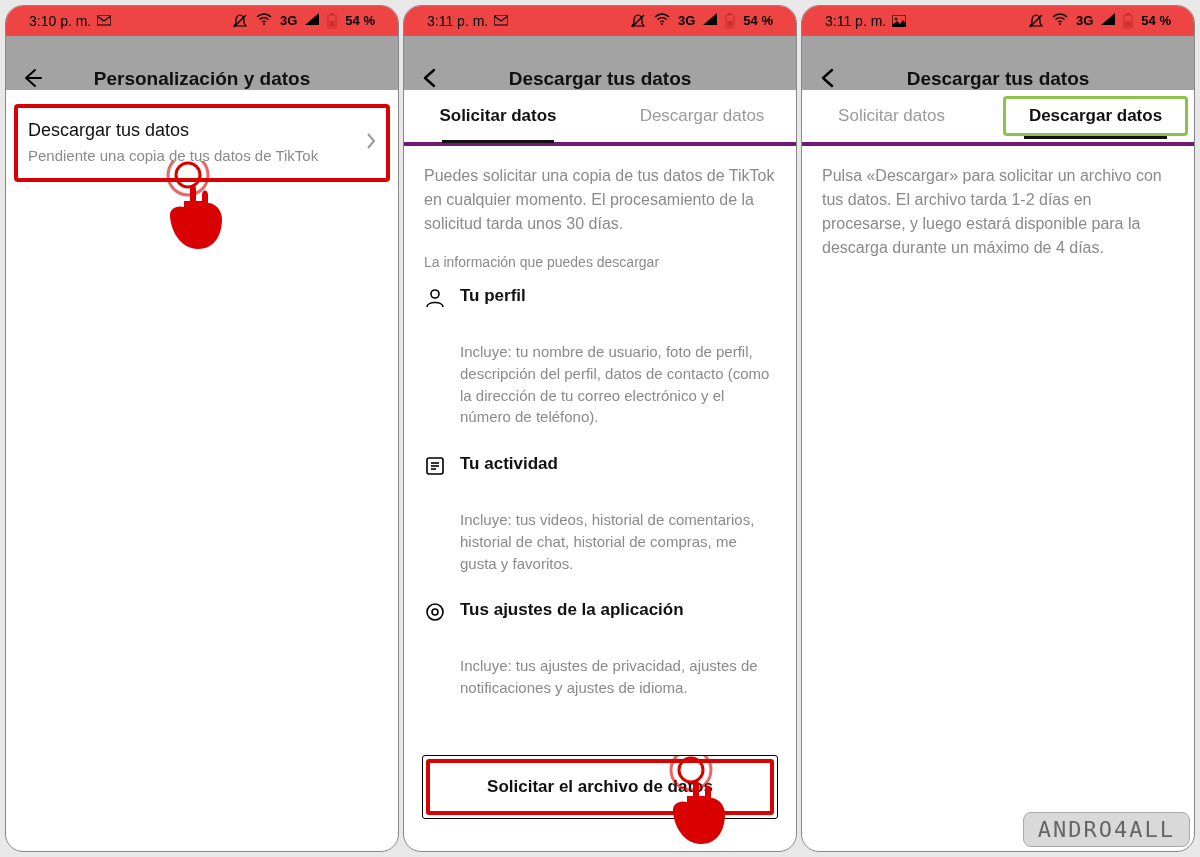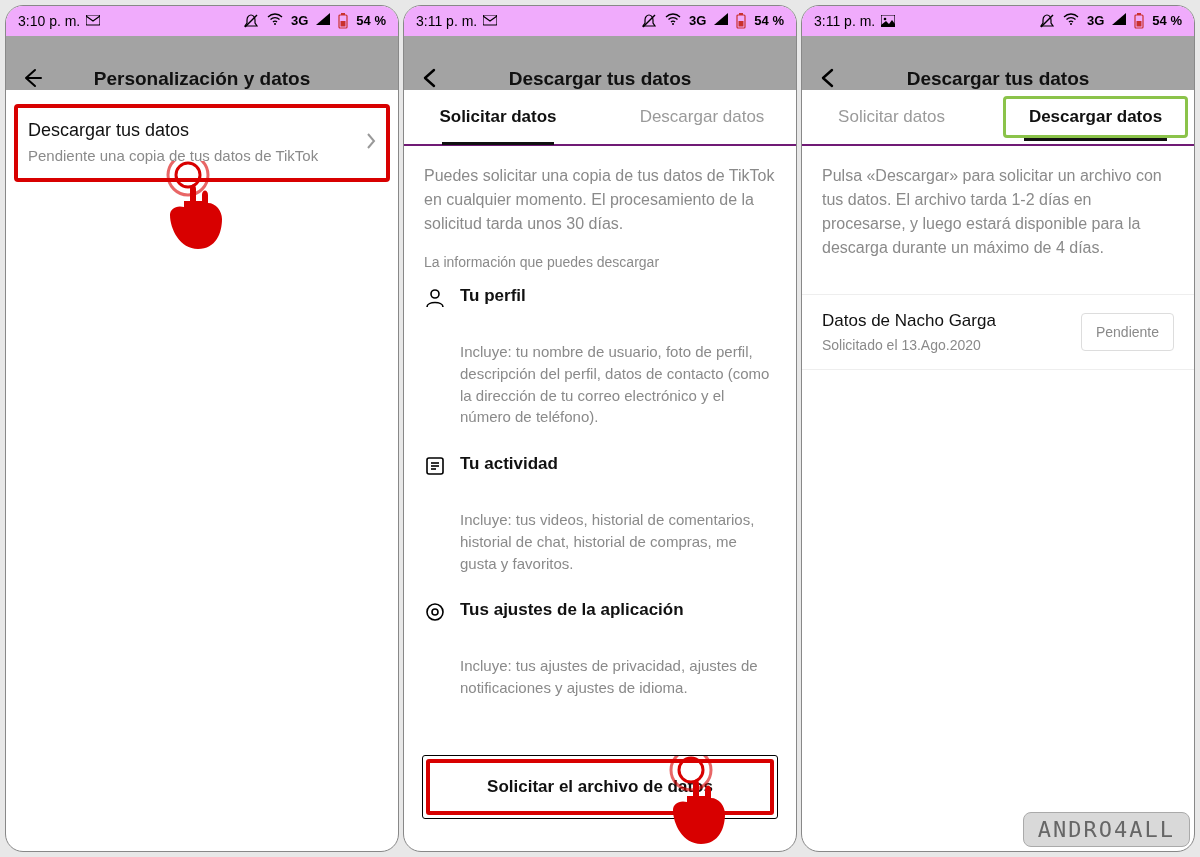--- a/index.html
+++ b/index.html
@@ -1,36 +1,36 @@
 <!DOCTYPE html>
 <html><head>
 <meta charset="utf-8">
 <style>
   * { margin: 0; padding: 0; box-sizing: border-box; font-family: -apple-system, Helvetica, Arial, sans-serif; }
   body { background: #e8e8e8; width: 1200px; height: 857px; position: relative; overflow: hidden; }
   .screens { display: flex; width: 1200px; height: 857px; padding: 5px; gap: 4px; }
   .phone { flex: 1; background: #fff; border: 1px solid #888; border-radius: 18px; overflow: hidden; display: flex; flex-direction: column; position: relative; }
-  .statusbar { height: 30px; background: #f0abfc; display: flex; align-items: center; justify-content: space-between; padding: 0 12px; font-size: 14px; color: #000; }
+  .statusbar { height: 30px; background: #ef4444; display: flex; align-items: center; justify-content: space-between; padding: 0 23px; font-size: 14px; color: #000; }
   .statusbar .left { display: flex; align-items: center; gap: 6px; }
   .statusbar .right { display: flex; align-items: flex-start; gap: 8px; font-size: 13px; font-weight: bold; }
   .sbicon { display: inline-flex; align-items: center; }
   .appbar { height: 54px; display: flex; align-items: flex-end; padding: 0 14px; background: #a3a3a3; }
   .appbar .back { width: 24px; height: 24px; display: inline-flex; align-items: center; justify-content: center; }
   .appbar .title { flex: 1; text-align: center; font-weight: 600; font-size: 19px; color: #111; margin-right: 24px; }
   .content { flex: 1; padding: 0 0 0 0; overflow: hidden; }
 
   .hl-red { border: 4px solid #d80000; border-radius: 4px; margin: 14px 8px; padding: 12px 10px 14px 10px; display: flex; align-items: center; justify-content: space-between; }
   .hl-red .txt { display: flex; flex-direction: column; gap: 6px; }
   .hl-red .ttl { font-size: 18px; color: #111; }
   .hl-red .sub { font-size: 15px; color: #8a8a8a; }
   .hl-red .chev { color: #888; font-size: 20px; margin-left: 8px; }
 
   .tap-hand { position: absolute; width: 80px; height: 90px; }
 
-  .tabs { display: flex; height: 56px; border-bottom: 2px solid #701a75; gap: 16px; }
+  .tabs { display: flex; height: 56px; border-bottom: 4px solid #701a75; gap: 16px; }
   .tab { flex: 1; display: flex; align-items: center; justify-content: center; font-size: 17px; color: #9a9a9a; position: relative; }
   .tab.active { color: #111; font-weight: 600; }
   .tab.active::after { content: ""; position: absolute; bottom: -1px; left: 20%; right: 20%; height: 3px; background: #111; }
   .tab.hl-green { border: 3px solid #8bc34a; border-radius: 4px; margin: 6px; color:#111; font-weight:600;}
   .tab.hl-green::after { content:""; position:absolute; bottom:-6px; left:10%; right:10%; height:3px; background:#111;}
 
   .body-pad { padding: 18px 20px 10px 20px; }
   .intro { font-size: 16px; color: #8a8a8a; line-height: 1.5; margin-bottom: 18px; }
   .sectionhdr { font-size: 14px; color: #8a8a8a; margin-bottom: 16px; }
 
@@ -292,25 +292,18 @@
       <div class="title">Descargar tus datos</div>
     </div>
     <div class="tabs">
       <div class="tab">Solicitar datos</div>
       <div class="tab hl-green">Descargar datos</div>
     </div>
     <div class="content">
       <div class="body-pad">
         <div class="intro">Pulsa «Descargar» para solicitar un archivo con tus datos. El archivo tarda 1-2 días en procesarse, y luego estará disponible para la descarga durante un máximo de 4 días.</div>
       </div>
-      <div class="pending-row">
-        <div class="l">
-          <span class="t">Datos de Nacho Garga</span>
-          <span class="d">Solicitado el 13.Ago.2020</span>
-        </div>
-        <div class="pending-btn">Pendiente</div>
-      </div>
     </div>
   </div>
 
 </div>
 
 <div class="watermark">ANDRO4ALL</div>
 
 </body></html>

